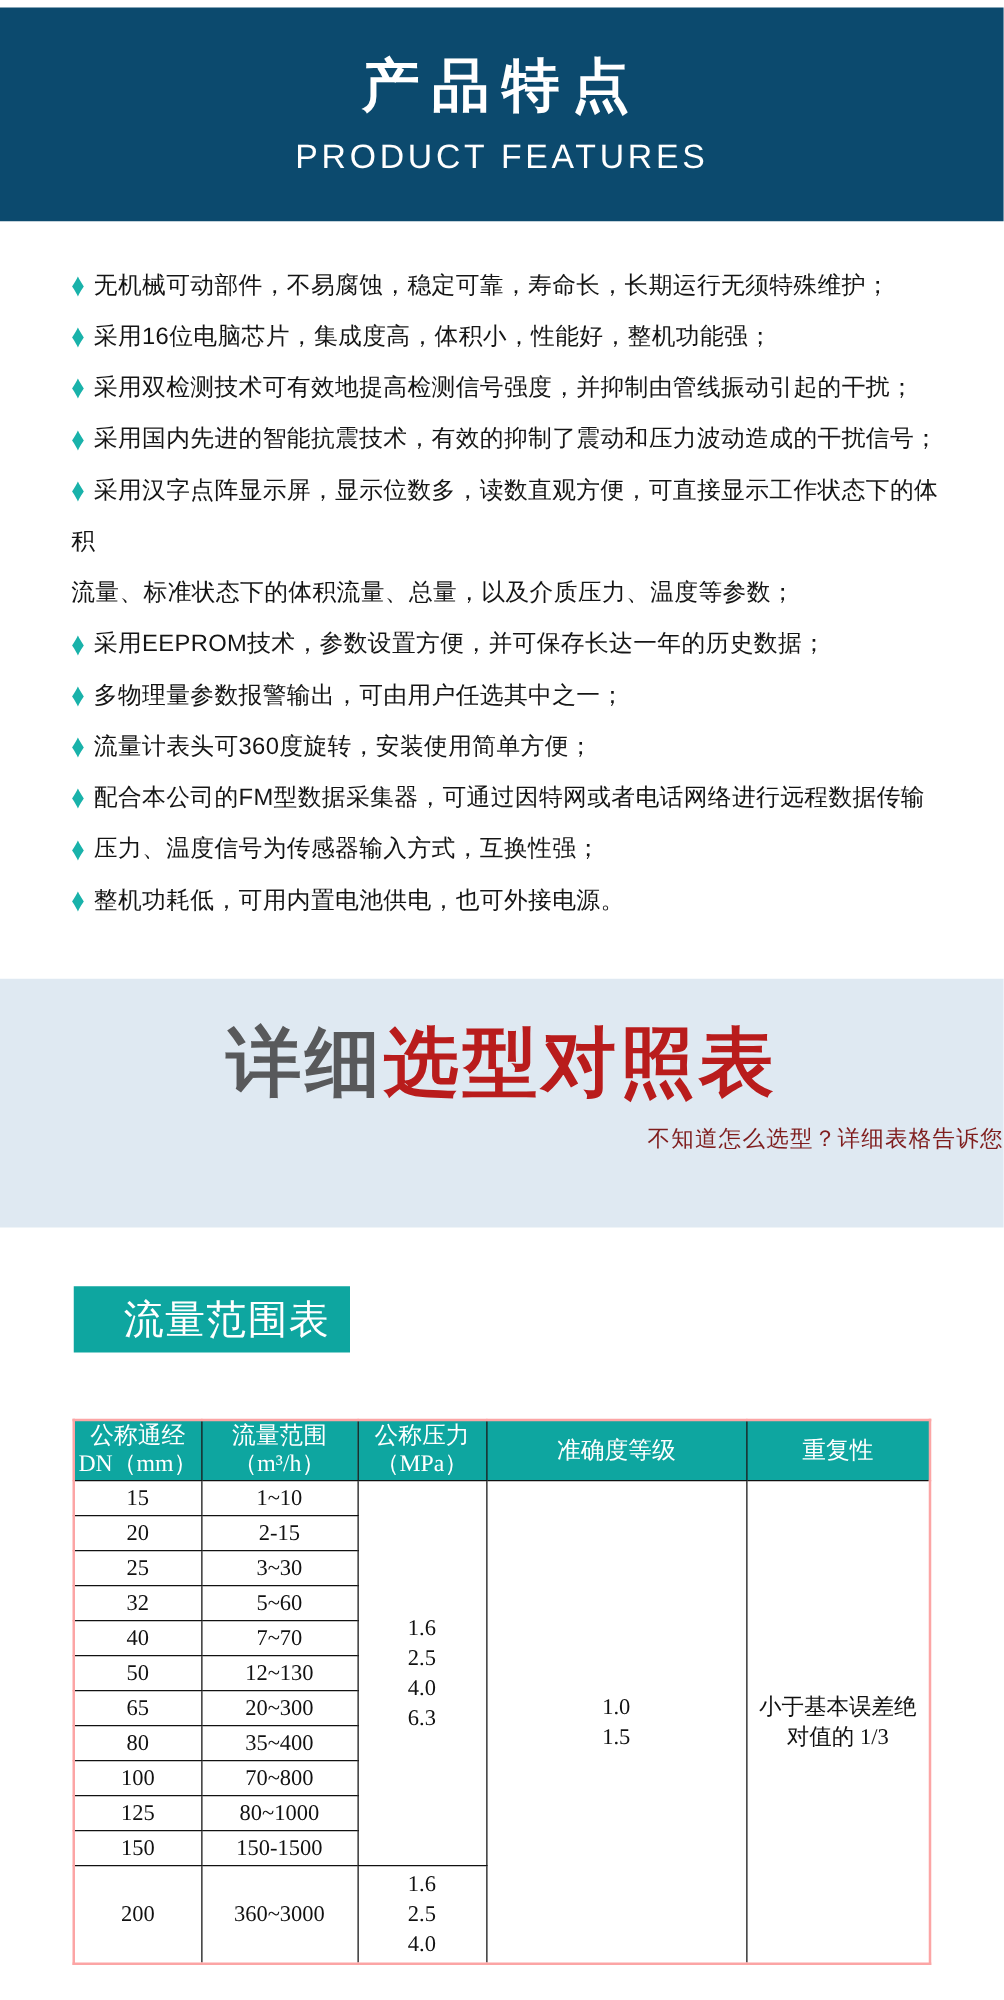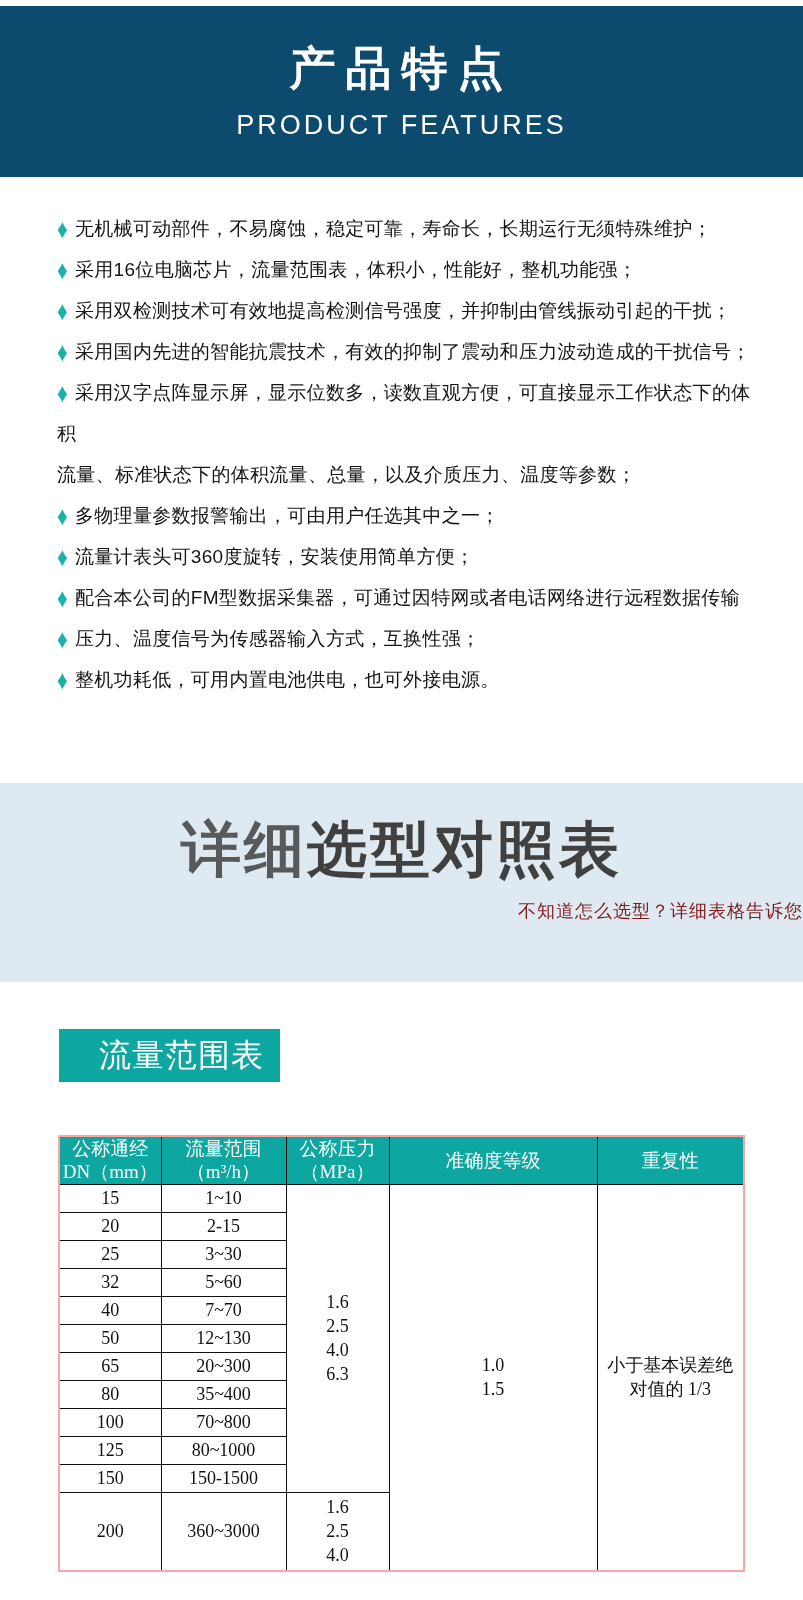--- a/index.html
+++ b/index.html
@@ -66,21 +66,21 @@
     text-align: center;
     padding-top: 34px;
   }
   .selection-title {
     font-size: 60px;
     font-weight: 900;
     letter-spacing: 3px;
     line-height: 66px;
   }
   .title-dark { color: #58595b; }
-  .title-teal { color: #404040; }
+  .title-teal { color: #b91c1c; }
   .selection-sub {
     margin-top: 16px;
     font-size: 18px;
     color: #7f1d1d;
     letter-spacing: 1px;
     text-align: right;
   }
 
   
   .flow-label {
@@ -130,25 +130,26 @@
 <body>
 
 <div class="banner">
   <div class="banner-title">产品特点</div>
   <div class="banner-sub">PRODUCT FEATURES</div>
 </div>
 
 <div class="features">
   <ul>
     <li><span class="diamond">♦</span><span class="pre">无机械可动部件，不易腐蚀，稳定可靠，寿命长，长期运行无须特殊维护；</span></li>
-    <li><span class="diamond">♦</span><span class="pre">采用16位电脑芯片，流量范围表，体积小，性能好，整机功能强；</span></li>
+    <li><span class="diamond">♦</span><span class="pre">采用16位电脑芯片，集成度高，体积小，性能好，整机功能强；</span></li>
     <li><span class="diamond">♦</span><span class="pre">采用双检测技术可有效地提高检测信号强度，并抑制由管线振动引起的干扰；</span></li>
     <li><span class="diamond">♦</span><span class="pre">采用国内先进的智能抗震技术，有效的抑制了震动和压力波动造成的干扰信号；</span></li>
     <li><span class="diamond">♦</span><span class="pre">采用汉字点阵显示屏，显示位数多，读数直观方便，可直接显示工作状态下的体积
 流量、标准状态下的体积流量、总量，以及介质压力、温度等参数；</span></li>
+    <li><span class="diamond">♦</span><span class="pre">采用EEPROM技术，参数设置方便，并可保存长达一年的历史数据；</span></li>
     <li><span class="diamond">♦</span><span class="pre">多物理量参数报警输出，可由用户任选其中之一；</span></li>
     <li><span class="diamond">♦</span><span class="pre">流量计表头可360度旋转，安装使用简单方便；</span></li>
     <li><span class="diamond">♦</span><span class="pre">配合本公司的FM型数据采集器，可通过因特网或者电话网络进行远程数据传输</span></li>
     <li><span class="diamond">♦</span><span class="pre">压力、温度信号为传感器输入方式，互换性强；</span></li>
     <li><span class="diamond">♦</span><span class="pre">整机功耗低，可用内置电池供电，也可外接电源。</span></li>
   </ul>
 </div>
 
 <div class="selection-band">
   <div class="selection-title">

